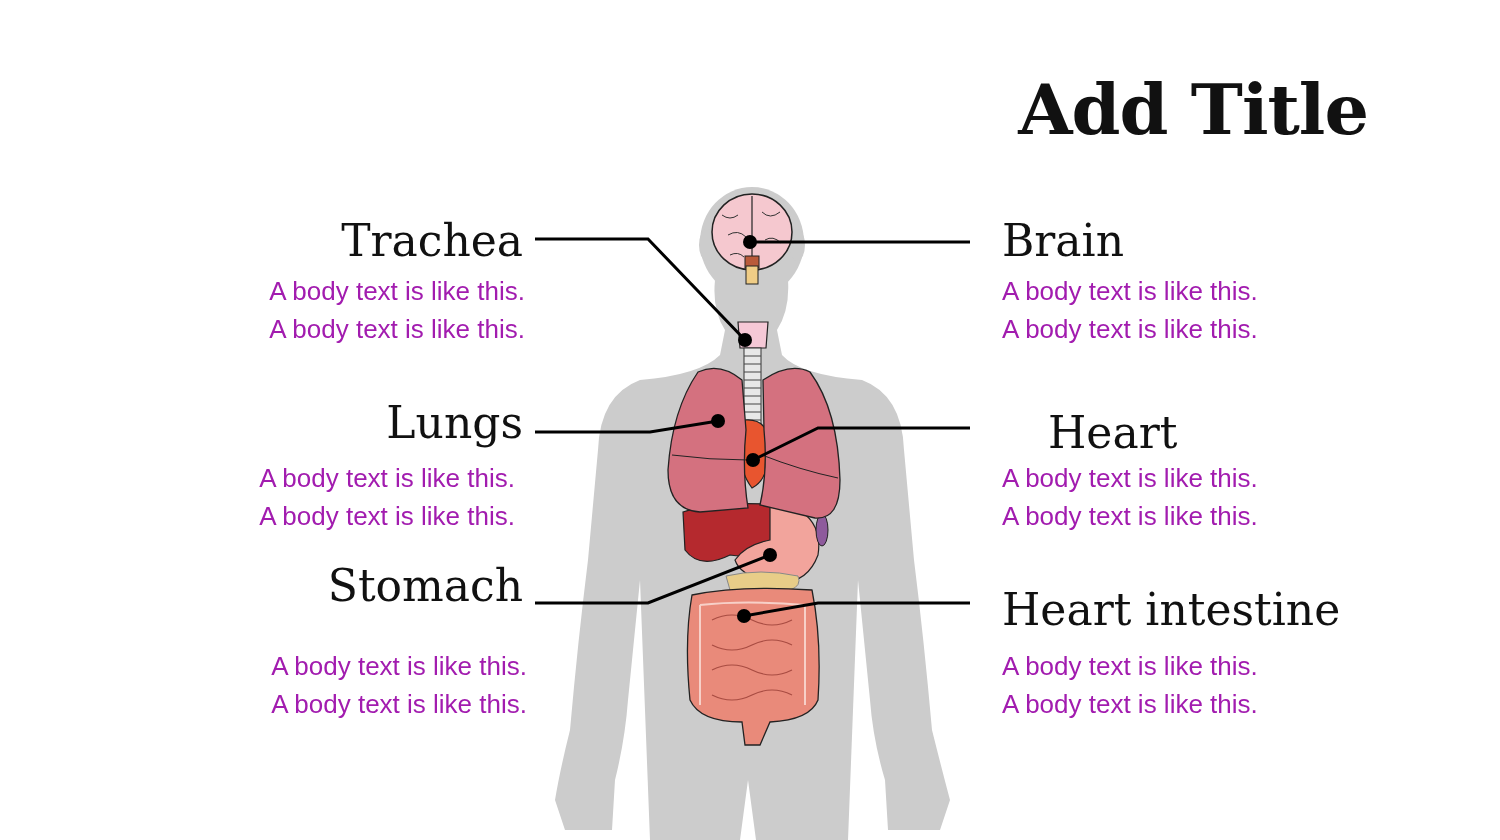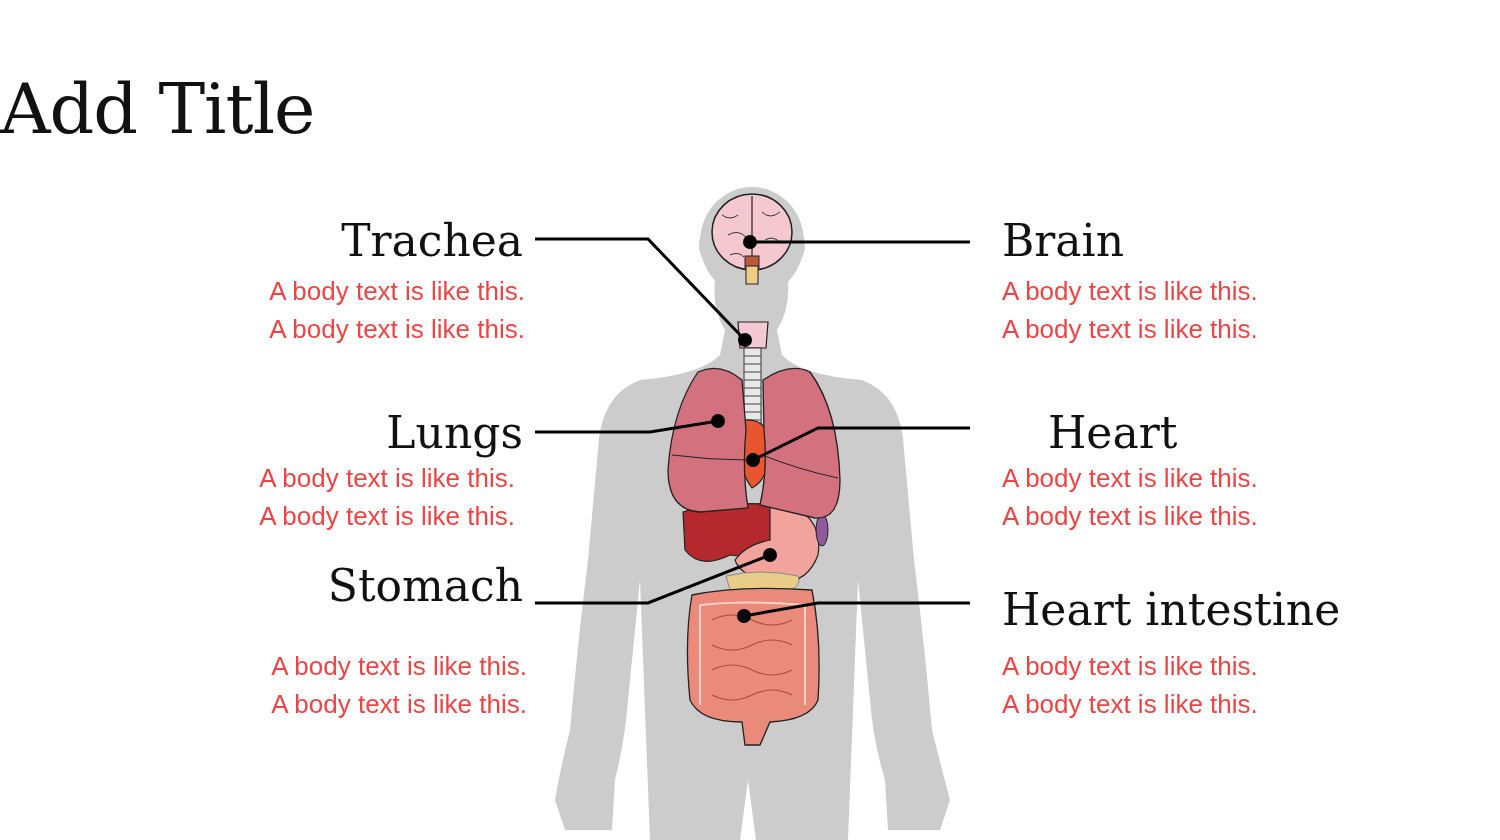--- a/index.html
+++ b/index.html
@@ -1,19 +1,19 @@
 <!DOCTYPE html>
 <html><head>
 <meta charset="utf-8">
 <style>
   html,body{margin:0;padding:0;}
   body{width:1500px;height:840px;background:#ffffff;position:relative;overflow:hidden;font-family:"Liberation Sans",sans-serif;}
-  .title{position:absolute;left:0;width:1368px;top:68px;text-align:left;font-family:"DejaVu Serif",serif;font-weight:normal;font-size:70px;color:#111;letter-spacing:-1px;}
+  .title{position:absolute;left:0;width:1368px;top:68px;text-align:right;font-family:"DejaVu Serif",serif;font-weight:bold;font-size:70px;color:#111;letter-spacing:-1px;}
   .label{position:absolute;font-family:"DejaVu Serif",serif;font-size:44px;color:#111;white-space:nowrap;line-height:1;}
-  .body{position:absolute;font-family:"Liberation Sans",sans-serif;font-size:26px;color:#ef4444;line-height:38px;white-space:nowrap;}
+  .body{position:absolute;font-family:"Liberation Sans",sans-serif;font-size:26px;color:#a21caf;line-height:38px;white-space:nowrap;}
   .left{}
   svg{position:absolute;left:0;top:0;}
 </style>
 </head>
 <body>
 
 <div class="title">Add Title</div>
 
 <svg width="1500" height="840">
 
@@ -77,21 +77,21 @@
     <circle cx="744" cy="616" r="7"></circle>
   </g>
 </svg>
 
 <div class="label left" style="right:977px;top:219px;">Trachea</div>
 <div class="body left" style="right:975px;top:272px;">
   <div>A body text is like this.</div>
   <div>A body text is like this.</div>
 </div>
 
-<div class="label left" style="right:977px;top:411px;margin-left:19px;">Lungs</div>
+<div class="label left" style="right:977px;top:401px;margin-left:19px;">Lungs</div>
 <div class="body left" style="right:985px;top:459px;">
   <div>A body text is like this.</div>
   <div>A body text is like this.</div>
 </div>
 
 <div class="label left" style="right:977px;top:564px;">Stomach</div>
 <div class="body left" style="right:973px;top:647px;">
   <div>A body text is like this.</div>
   <div>A body text is like this.</div>
 </div>

